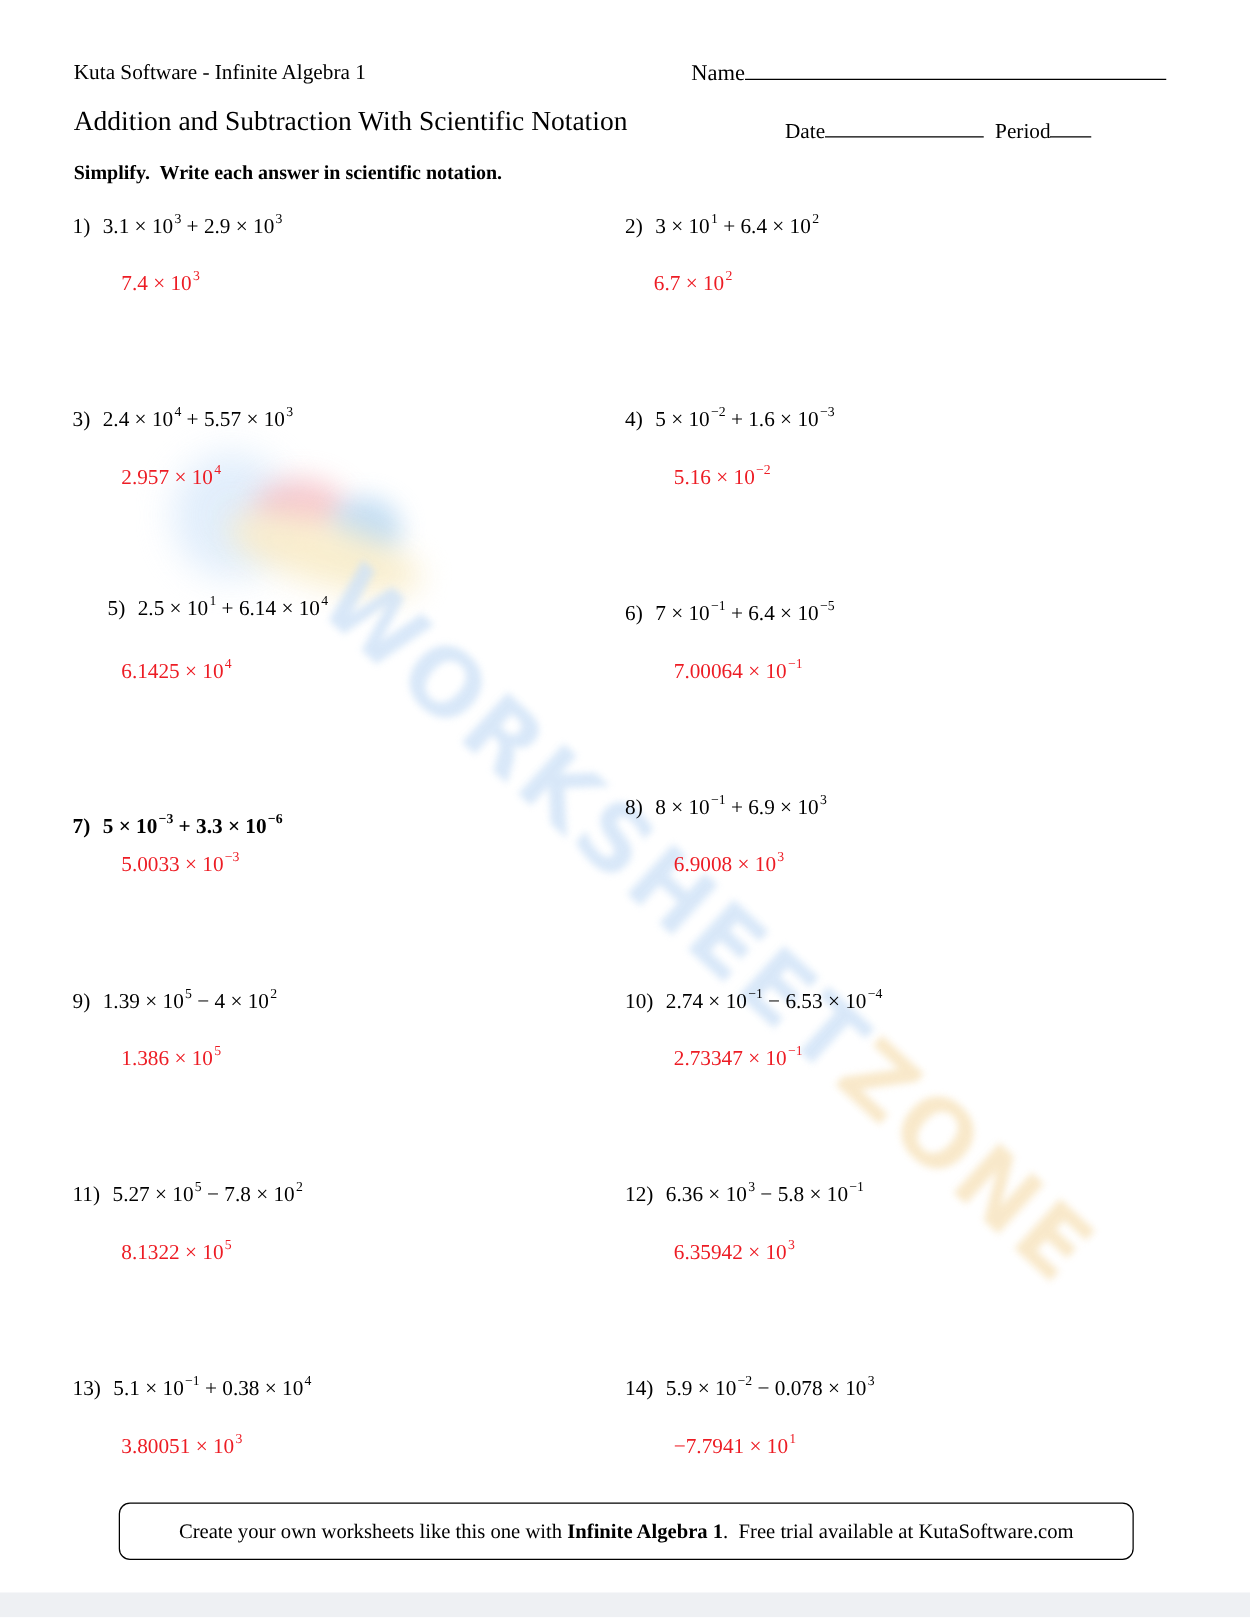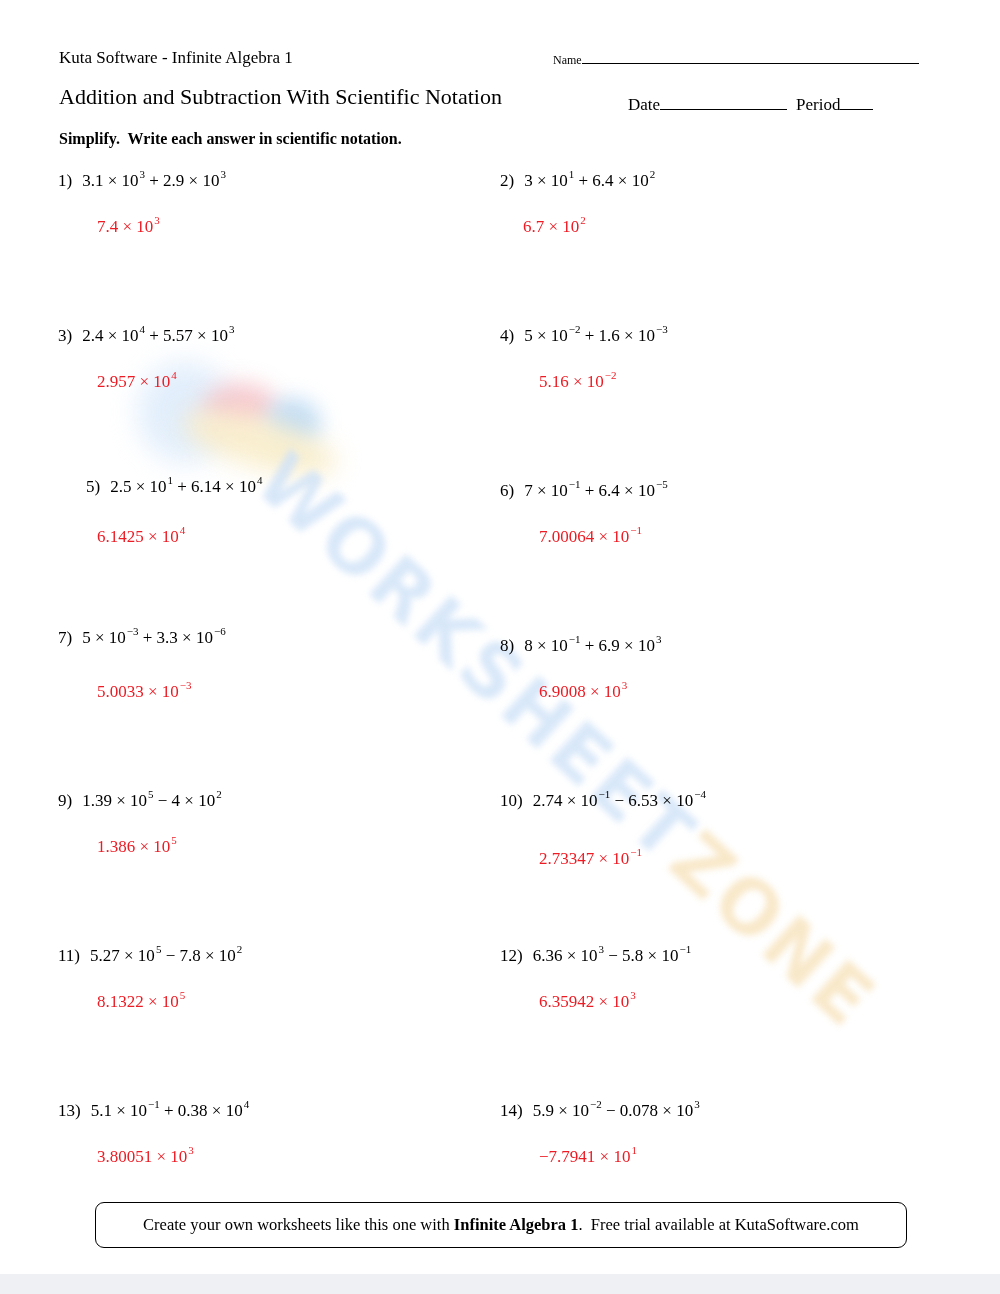--- a/index.html
+++ b/index.html
@@ -17,21 +17,21 @@
   .wm-text{
     position:absolute;left:298px;top:436px;transform:rotate(42.5deg);transform-origin:0 0;
     font-family:"DejaVu Sans", sans-serif;font-weight:bold;font-size:74px;letter-spacing:4px;
     filter:blur(3px);opacity:.8;white-space:nowrap;
   }
   .wm-blue{color:var(--wm-blue,#cfe2f7);}
   .wm-orange{color:var(--wm-orange,#f7e3bd);}
   
   .content{position:absolute;inset:0;z-index:1;}
   .brand{position:absolute;left:59px;top:48px;font-size:17px;}
-  .name-row{position:absolute;left:553px;top:47px;font-size:12px;}
+  .name-row{position:absolute;left:553px;top:47px;font-size:18px;}
   .blank{display:inline-block;border-bottom:1.4px solid #000;height:16px;vertical-align:baseline;}
   .name-line{width:337px;}
   .title{position:absolute;left:59px;top:84px;font-size:22px;}
   .date-row{position:absolute;left:612px;top:93px;font-size:17px;margin-left:16px;}
   .date-line{width:127px;}
   .period-label{margin-left:9px;}
   .period-line{width:33px;}
   .instruction{position:absolute;left:59px;top:130px;font-size:16px;font-weight:bold;white-space:pre;}
   .problem{position:absolute;font-size:17px;line-height:26px;white-space:pre;}
   .pnum{margin-right:10px;}
@@ -77,28 +77,28 @@
         <div class="problem" style="left: 500px; top: 168px;"><span class="pnum">2)</span><span><span>3 × 10</span><sup class="exp">1</sup><span> + 6.4 × 10</span><sup class="exp">2</sup></span></div>
         <div class="answer" style="left: 523px; top: 214px;"><span>6.7 × 10</span><sup class="exp">2</sup></div>
         <div class="problem" style="left: 58px; top: 323px;"><span class="pnum">3)</span><span><span>2.4 × 10</span><sup class="exp">4</sup><span> + 5.57 × 10</span><sup class="exp">3</sup></span></div>
         <div class="answer" style="left: 97px; top: 369px;"><span>2.957 × 10</span><sup class="exp">4</sup></div>
         <div class="problem" style="left: 500px; top: 323px;"><span class="pnum">4)</span><span><span>5 × 10</span><sup class="exp">−2</sup><span> + 1.6 × 10</span><sup class="exp">−3</sup></span></div>
         <div class="answer" style="left: 539px; top: 369px;"><span>5.16 × 10</span><sup class="exp">−2</sup></div>
         <div class="problem" style="left: 58px; top: 474px; margin-left: 28px;"><span class="pnum">5)</span><span><span>2.5 × 10</span><sup class="exp">1</sup><span> + 6.14 × 10</span><sup class="exp">4</sup></span></div>
         <div class="answer" style="left: 97px; top: 524px;"><span>6.1425 × 10</span><sup class="exp">4</sup></div>
         <div class="problem" style="left: 500px; top: 478px;"><span class="pnum">6)</span><span><span>7 × 10</span><sup class="exp">−1</sup><span> + 6.4 × 10</span><sup class="exp">−5</sup></span></div>
         <div class="answer" style="left: 539px; top: 524px;"><span>7.00064 × 10</span><sup class="exp">−1</sup></div>
-        <div class="problem" style="left: 58px; top: 625px;"><span class="pnum">7)</span><span><span>5 × 10</span><sup class="exp">−3</sup><span> + 3.3 × 10</span><sup class="exp">−6</sup></span></div>
+        <div class="problem" style="left: 58px; top: 648px; font-weight: bold;"><span class="pnum">7)</span><span><span>5 × 10</span><sup class="exp">−3</sup><span> + 3.3 × 10</span><sup class="exp">−6</sup></span></div>
         <div class="answer" style="left: 97px; top: 679px;"><span>5.0033 × 10</span><sup class="exp">−3</sup></div>
         <div class="problem" style="left: 500px; top: 633px;"><span class="pnum">8)</span><span><span>8 × 10</span><sup class="exp">−1</sup><span> + 6.9 × 10</span><sup class="exp">3</sup></span></div>
         <div class="answer" style="left: 539px; top: 679px;"><span>6.9008 × 10</span><sup class="exp">3</sup></div>
         <div class="problem" style="left: 58px; top: 788px;"><span class="pnum">9)</span><span><span>1.39 × 10</span><sup class="exp">5</sup><span> − 4 × 10</span><sup class="exp">2</sup></span></div>
         <div class="answer" style="left: 97px; top: 834px;"><span>1.386 × 10</span><sup class="exp">5</sup></div>
         <div class="problem" style="left: 500px; top: 788px;"><span class="pnum">10)</span><span><span>2.74 × 10</span><sup class="exp">−1</sup><span> − 6.53 × 10</span><sup class="exp">−4</sup></span></div>
-        <div class="answer" style="left: 539px; top: 834px; margin-top: 12px;"><span>2.73347 × 10</span><sup class="exp">−1</sup></div>
+        <div class="answer" style="left: 539px; top: 834px;"><span>2.73347 × 10</span><sup class="exp">−1</sup></div>
         <div class="problem" style="left: 58px; top: 943px;"><span class="pnum">11)</span><span><span>5.27 × 10</span><sup class="exp">5</sup><span> − 7.8 × 10</span><sup class="exp">2</sup></span></div>
         <div class="answer" style="left: 97px; top: 989px;"><span>8.1322 × 10</span><sup class="exp">5</sup></div>
         <div class="problem" style="left: 500px; top: 943px;"><span class="pnum">12)</span><span><span>6.36 × 10</span><sup class="exp">3</sup><span> − 5.8 × 10</span><sup class="exp">−1</sup></span></div>
         <div class="answer" style="left: 539px; top: 989px;"><span>6.35942 × 10</span><sup class="exp">3</sup></div>
         <div class="problem" style="left: 58px; top: 1098px;"><span class="pnum">13)</span><span><span>5.1 × 10</span><sup class="exp">−1</sup><span> + 0.38 × 10</span><sup class="exp">4</sup></span></div>
         <div class="answer" style="left: 97px; top: 1144px;"><span>3.80051 × 10</span><sup class="exp">3</sup></div>
         <div class="problem" style="left: 500px; top: 1098px;"><span class="pnum">14)</span><span><span>5.9 × 10</span><sup class="exp">−2</sup><span> − 0.078 × 10</span><sup class="exp">3</sup></span></div>
         <div class="answer" style="left: 539px; top: 1144px;"><span>−7.7941 × 10</span><sup class="exp">1</sup></div>
       </div>
 

